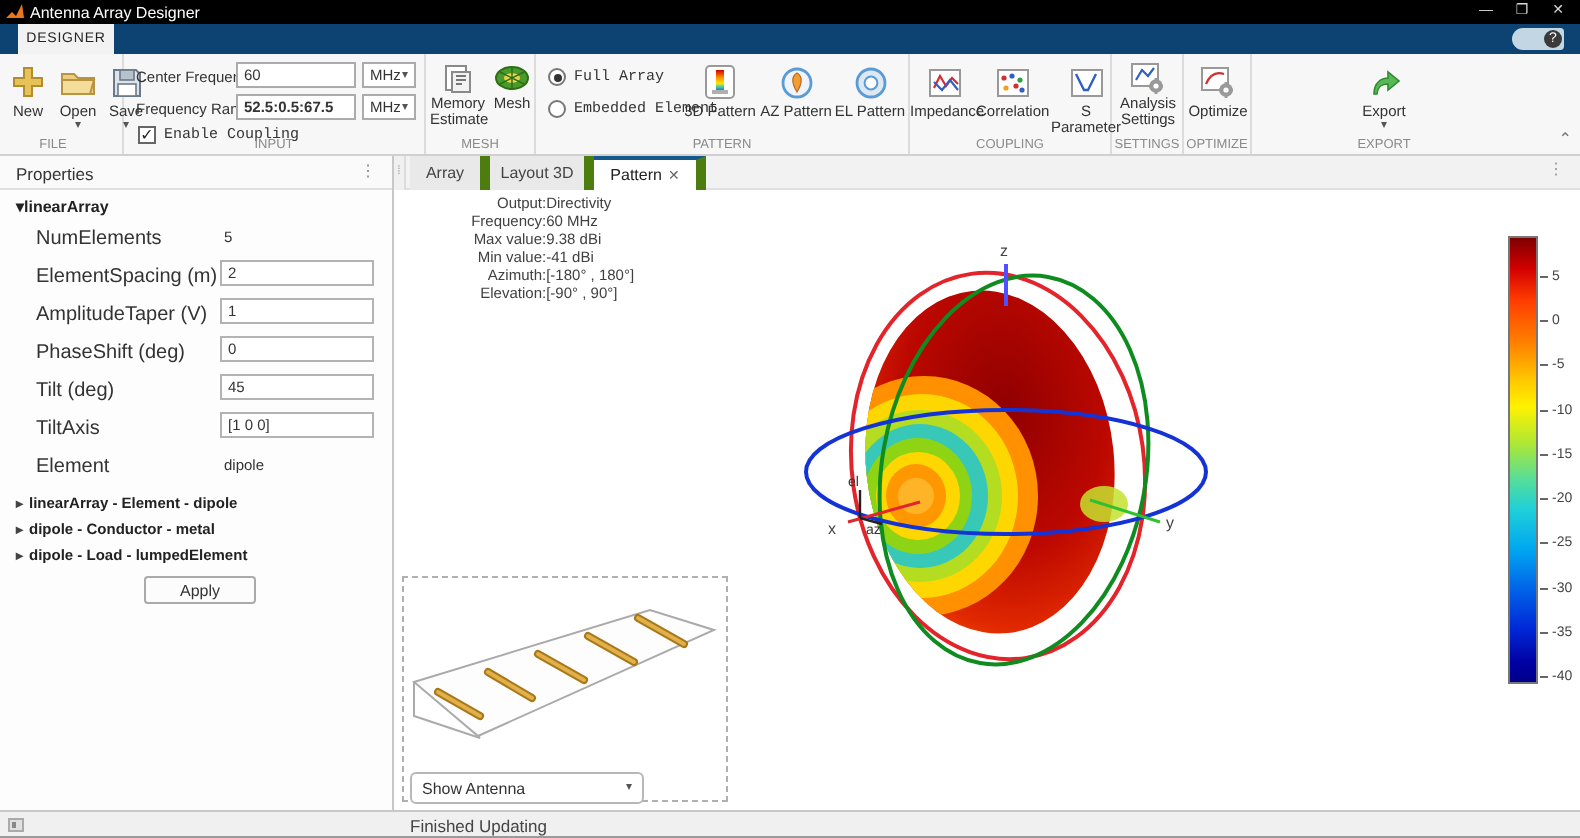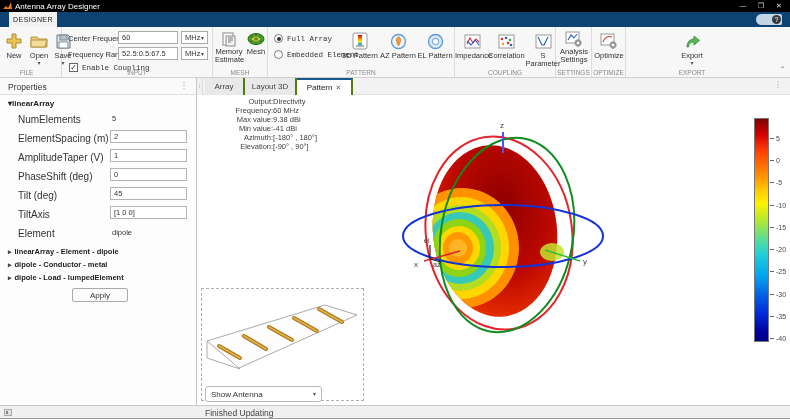--- a/index.html
+++ b/index.html
@@ -61,21 +61,21 @@
   .ptree .arrow { color:#444; margin-right:3px; font-size:7px; }
   .apply-btn { position:absolute; left:72px; top:210px; width:56px; height:14px; background:#fcfcfc;
                border:1px solid #aaa; border-radius:2px; font-size:8px; color:#333; text-align:center; line-height:13px; }
 
   
   .docarea { position:absolute; left:197px; top:78px; width:593px; height:327px; background:#fff; }
   .splitter { position:absolute; left:0; top:0; width:6px; height:17px; background:#f0f0f0; border-right:1px solid #ddd;
               font-size:6px; color:#999; text-align:center; line-height:17px; }
   .tabbar { position:absolute; left:6px; top:0; width:587px; height:17px; background:#f2f2f2; border-bottom:1px solid #e0e0e0; }
   .dtab { position:absolute; top:0; height:17px; font-size:8px; color:#444; text-align:center; line-height:17px;
-          background:#e9e9e9; border-right:2px solid #4d7c0f; }
+          background:#e9e9e9; border-right:5px solid #4d7c0f; }
   .dtab.active { background:#fff; border-top:2px solid #16598f; color:#222; line-height:15px; }
   .dtab .closex { font-size:7px; color:#666; margin-left:3px; }
   .tab-overflow { position:absolute; right:8px; top:2px; font-size:8px; color:#999; }
 
   
   .anno { position:absolute; left:22px; top:19px; font-size:7.5px; color:#404040; }
   .anno .aline { display:flex; line-height:9px; }
   .anno .albl { width:52px; text-align:right; }
   .anno .aval { text-align:left; }
 
@@ -160,21 +160,21 @@
     </div>
 
     <div class="rsec" style="left:62px;width:151px">
       <span class="field-label" style="left:6px;top:7px">Center Frequency</span>
       <input class="tinput" style="left: 56px; top: 4px; width: 60px;" value="60">
       <div class="unit-dd" style="left:119px;top:4px;width:27px">
         <span>MHz</span>
           <span class="caret">▾</span>
       </div>
       <span class="field-label" style="left:6px;top:23px">Frequency Range</span>
-      <input class="tinput" style="left: 56px; top: 20px; width: 60px;" value="52.5:0.5:67.5">
+      <input class="tinput" style="left: 56px; top: 20px; width: 60px; font-weight: bold;" value="52.5:0.5:67.5">
       <div class="unit-dd" style="left:119px;top:20px;width:27px">
         <span>MHz</span>
           <span class="caret">▾</span>
       </div>
       <span class="chk" style="left:7px;top:36px">✓</span>
       <span class="rtext" style="left:20px;top:37px">Enable Coupling</span>
       <div class="rsec-label">INPUT</div>
     </div>
 
     <div class="rsec" style="left:213px;width:55px">

